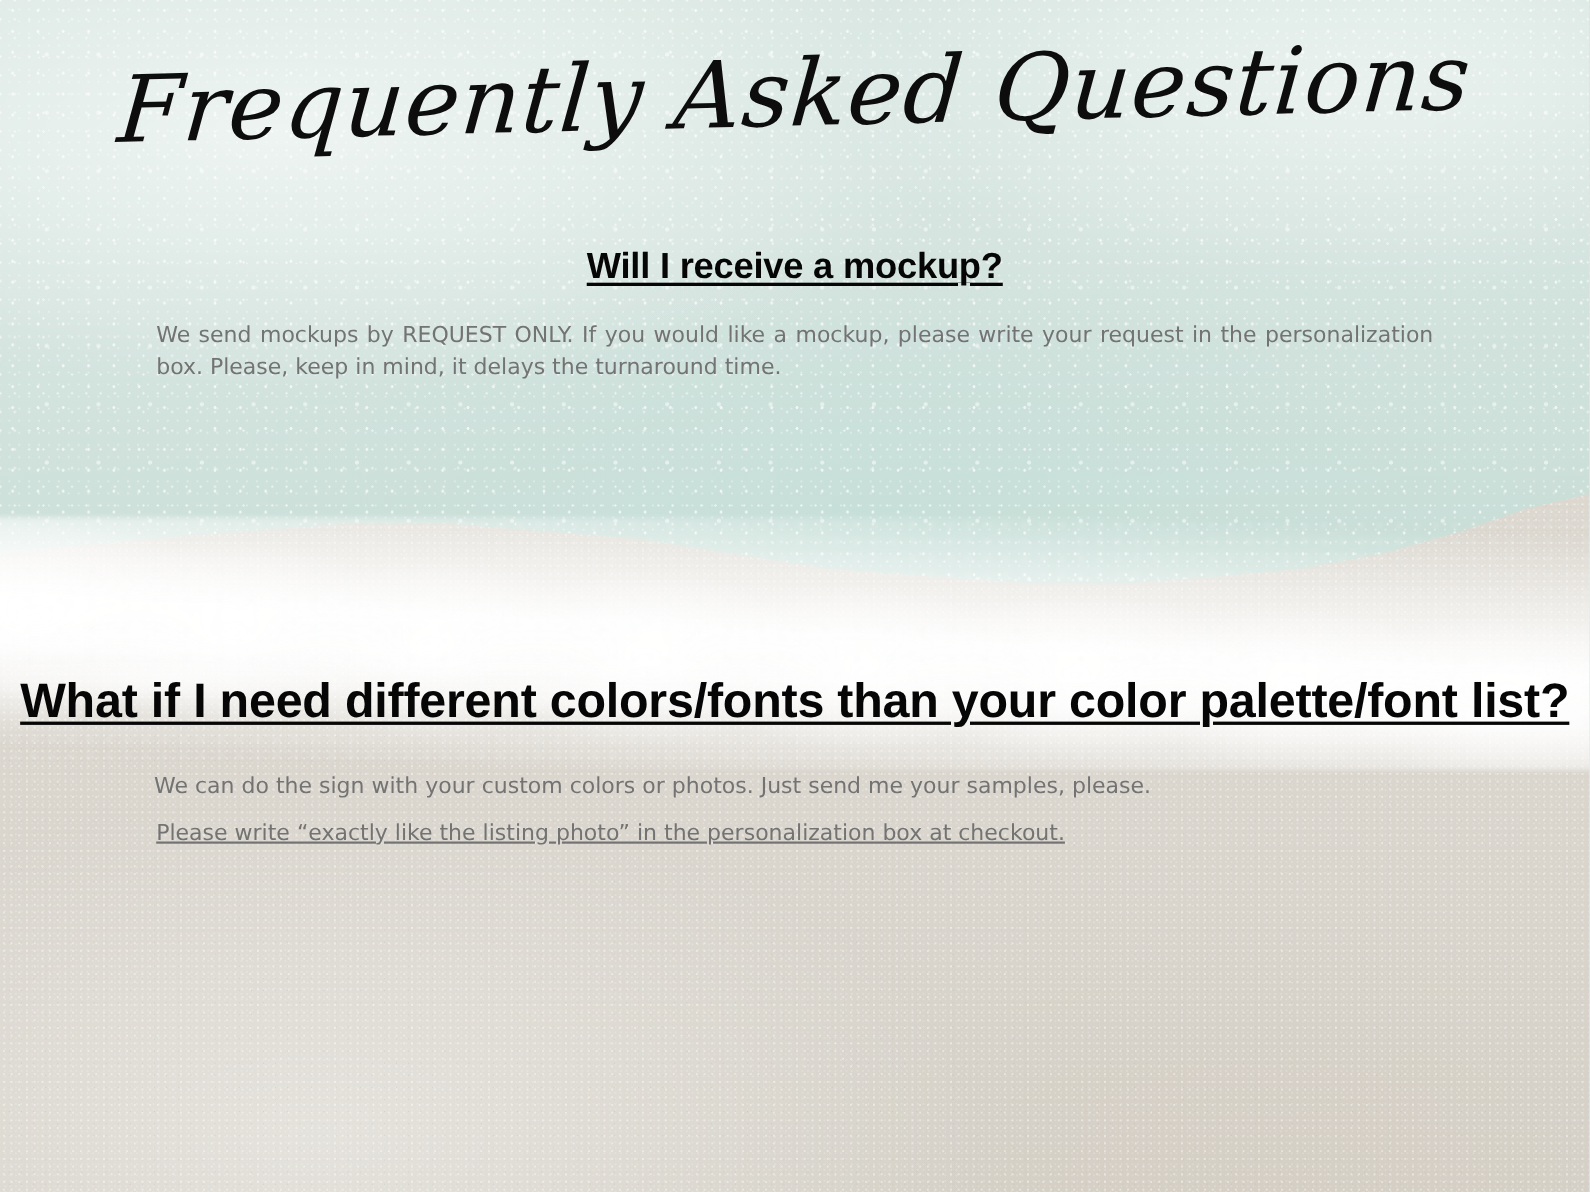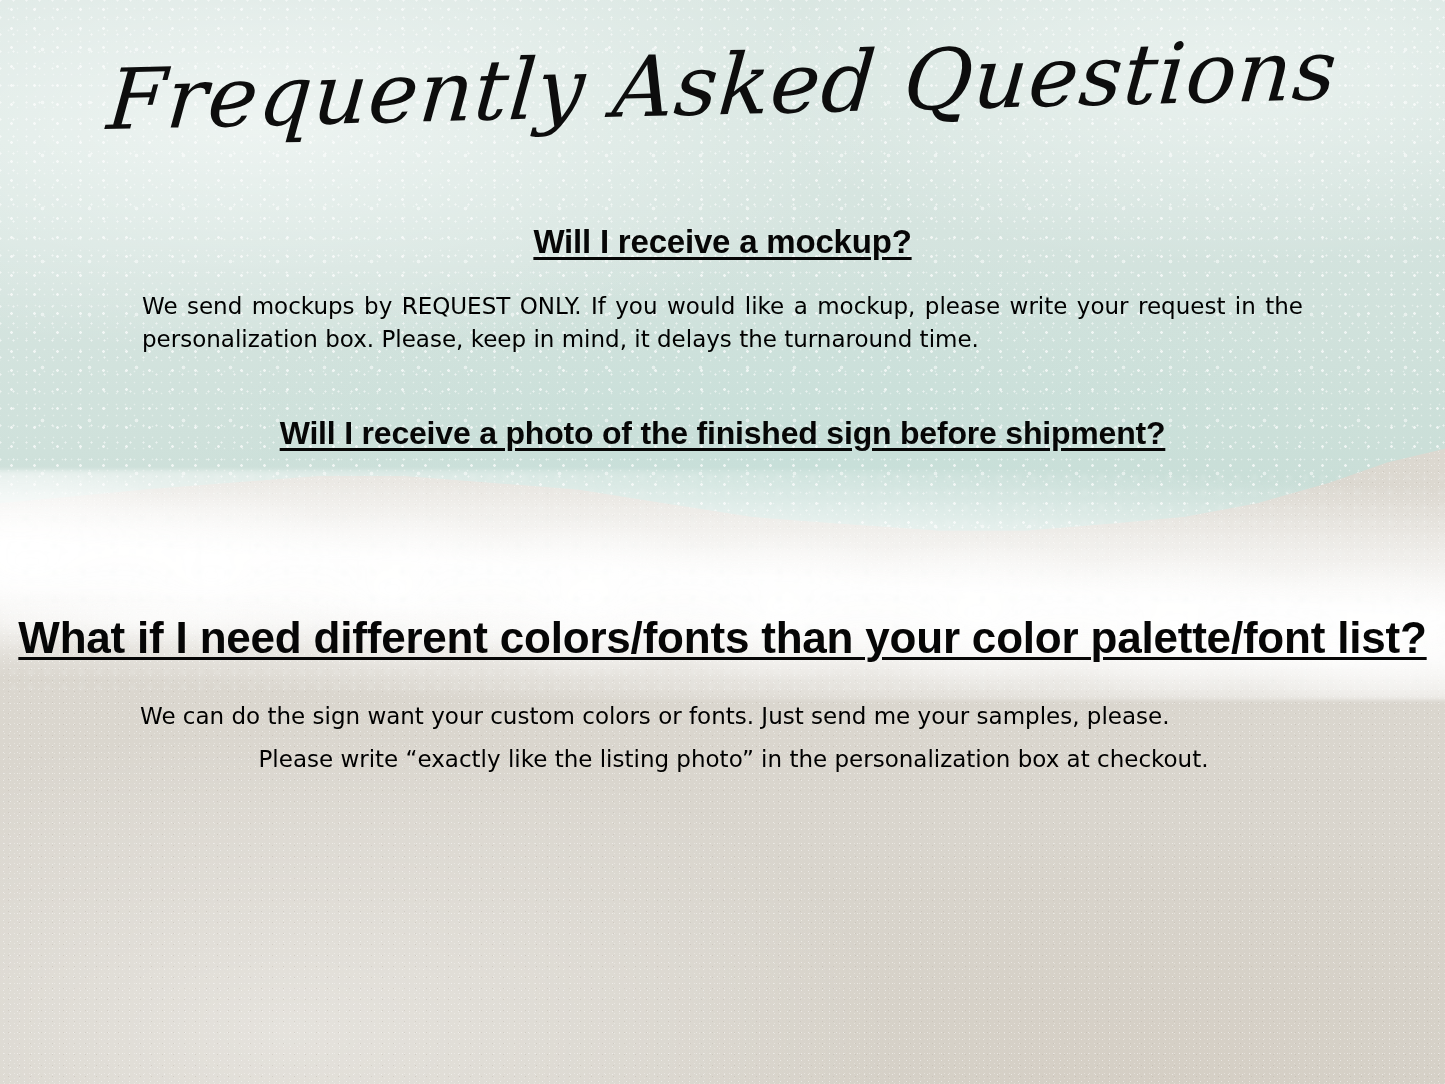--- a/index.html
+++ b/index.html
@@ -137,41 +137,41 @@
     text-decoration:underline;
     text-underline-offset:4px;
     text-decoration-thickness:3px;
     white-space:nowrap;
   }
 
   .q-body{
     display:block;
     font-family:"DejaVu Sans", sans-serif;
     font-weight:400;
-    font-size:23px;
+    font-size:20px;
     line-height:1.46;
-    color:#000000;
+    color:#737373;
     text-align:justify;
     text-justify:inter-word;
   }
 
   
   #sec1{ top:196px; }
   #sec1 .q-body{ margin:11px 142px 0 142px; }
 
   #sec2{ top:388px; }
   #sec2 .q-head{ font-size:32px; }
   #sec2 .q-body{ margin:10px 168px 0 142px; text-align:left; }
 
   #sec3{ top:575px; }
   #sec3 .q-head{ font-size:44px; }
   #sec3 .q-body{ margin:11px 142px 0 140px; }
 
   #sec4{ top:732px; }
-  #sec4 .q-body{ margin:11px 120px 0 142px; text-align:center; }
+  #sec4 .q-body{ margin:11px 120px 0 142px; text-align:left;text-decoration:underline; }
 
   #sec5{ top:880px; }
   #sec5 .q-body{ margin:11px 120px 0 142px; text-align:left; }
 </style>
 </head>
 <body>
 
 <div id="page">
 
   <div class="bg-sand"></div>
@@ -182,26 +182,25 @@
   <div id="content">
 
     <div class="faq-title">Frequently Asked Questions</div>
 
     <section class="qa" id="sec1">
       <h2 class="q-head">Will I receive a mockup?</h2>
       <p class="q-body">We send mockups by REQUEST ONLY. If you would like a mockup, please write your request in the personalization box. Please, keep in mind, it delays the turnaround time.</p>
     </section>
 
     <section class="qa" id="sec2">
-      <h2 class="q-head">Will I receive a photo of the finished sign before shipment?</h2>
     </section>
 
     <section class="qa" id="sec3">
       <h2 class="q-head">What if I need different colors/fonts than your color palette/font list?</h2>
-      <p class="q-body">We can do the sign want your custom colors or fonts. Just send me your samples, please.</p>
+      <p class="q-body">We can do the sign with your custom colors or photos. Just send me your samples, please.</p>
     </section>
 
     <section class="qa" id="sec4">
       <p class="q-body">Please write “exactly like the listing photo” in the personalization box at checkout.</p>
     </section>
 
 
   </div>
 </div>
 

